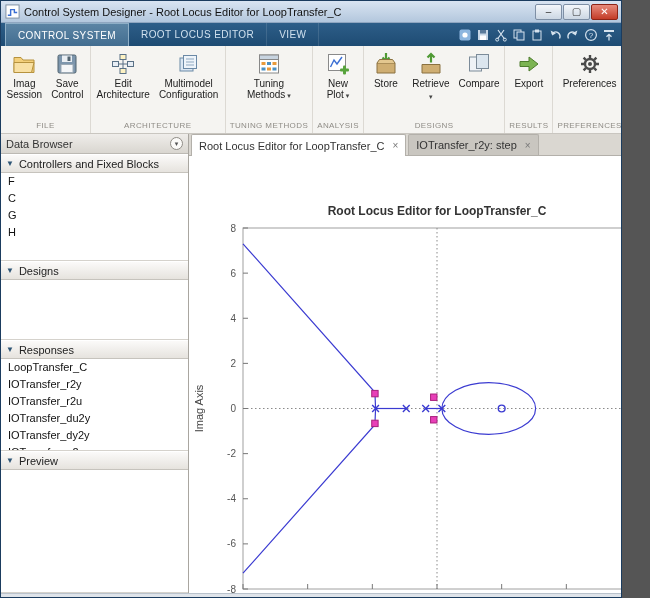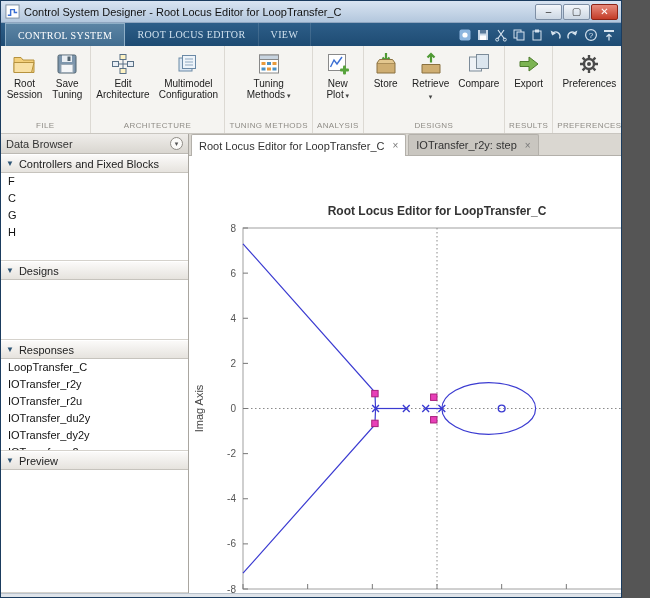--- a/index.html
+++ b/index.html
@@ -9,21 +9,21 @@
   
   .titlebar{height:22px;flex:0 0 22px;background:linear-gradient(#d9e4f2,#b3c7dd);display:flex;align-items:center;padding:0 3px;border-bottom:1px solid #8fa6c0;}
   .titlebar .app-ico{width:15px;height:15px;margin:0 4px 0 1px;flex:0 0 auto;}
   .titlebar .ttl{font-size:11px;color:#111;flex:1 1 auto;white-space:nowrap;overflow:hidden;}
   .winbtns{display:flex;gap:1px;}
   .winbtn{width:27px;height:16px;border:1px solid #7e8fa5;border-radius:2px;background:linear-gradient(#f4f7fb,#ccd7e3);font-size:10px;line-height:13px;text-align:center;color:#333;cursor:pointer;}
   .winbtn.close{background:linear-gradient(#e88b7c,#c33c28);color:#fff;border-color:#8d2416;font-weight:bold;}
 
   
   .tabstrip{height:23px;flex:0 0 23px;background:linear-gradient(#2d5e88,#1e4b73);display:flex;align-items:stretch;padding-left:4px;}
-  .ribbon-tab{padding:0 12px;font-size:10px;letter-spacing:.4px;color:#cfe0ee;display:flex;align-items:center;cursor:pointer;border-right:1px solid rgba(255,255,255,.12);font-family:Liberation Serif, serif;}
+  .ribbon-tab{padding:0 12px;font-size:10px;letter-spacing:.4px;color:#cfe0ee;display:flex;align-items:center;cursor:pointer;border-right:1px solid rgba(255,255,255,.12);}
   .ribbon-tab.active{background:linear-gradient(#5b84a4,#426d90);border:1px solid #8fafc7;border-bottom:none;color:#fff;}
   .qa{margin-left:auto;display:flex;align-items:center;gap:4px;padding-right:5px;}
   .qa-ico{width:14px;height:14px;display:inline-block;cursor:pointer;}
 
   
   .toolbar{height:88px;flex:0 0 88px;background:#f5f4f1;border-bottom:1px solid #c9c6c0;display:flex;align-items:stretch;overflow:hidden;}
   .rgroup{display:flex;flex-direction:column;border-right:1px solid #dcd9d3;padding:0 2px;}
   .rbuttons{flex:1 1 auto;display:flex;align-items:flex-start;justify-content:center;padding-top:3px;gap:1px;}
   .rbtn{min-width:40px;max-width:68px;padding:2px 3px;display:flex;flex-direction:column;align-items:center;cursor:pointer;border:1px solid transparent;border-radius:2px;}
   .ricon{width:24px;height:24px;display:block;margin-bottom:2px;}
@@ -127,32 +127,32 @@
   <div class="toolbar">
       <div class="rgroup">
         <div class="rbuttons">
           <div class="rbtn">
             <span class="ricon">
               <svg class="" viewBox="0 0 24 24">
                 <path d="M2 5.5 h7 l2 2.5 h11 v12.5 h-20 z" fill="#f3cf7a" stroke="#b6923e"></path>
                 <path d="M2 10.5 h20 l-2.5 10 h-17.5 z" fill="#f8e0a4" stroke="#b6923e"></path>
               </svg>
             </span>
-            <div class="rlabel">Root Session</div>
+            <div class="rlabel">Imag Session</div>
           </div>
           <div class="rbtn">
             <span class="ricon">
               <svg class="" viewBox="0 0 24 24">
                 <rect x="3" y="3" width="18" height="18" rx="1.5" fill="#7d96ad" stroke="#51636f"></rect>
                 <rect x="7" y="3.5" width="10" height="6.5" fill="#e9eef3"></rect>
                 <rect x="12.5" y="4.5" width="3" height="4.5" fill="#51636f"></rect>
                 <rect x="6" y="12.5" width="12" height="8" fill="#f4f6f8" stroke="#9aa8b4"></rect>
               </svg>
             </span>
-            <div class="rlabel">Save Tuning</div>
+            <div class="rlabel">Save Control</div>
           </div>
         </div>
         <div class="rname">FILE</div>
       </div>
       <div class="rgroup">
         <div class="rbuttons">
           <div class="rbtn">
             <span class="ricon">
               <svg class="" viewBox="0 0 24 24">
                 <path d="M7.5 12 H16.5 M12 7.5 V16.5" stroke="#5a7186" fill="none"></path>

